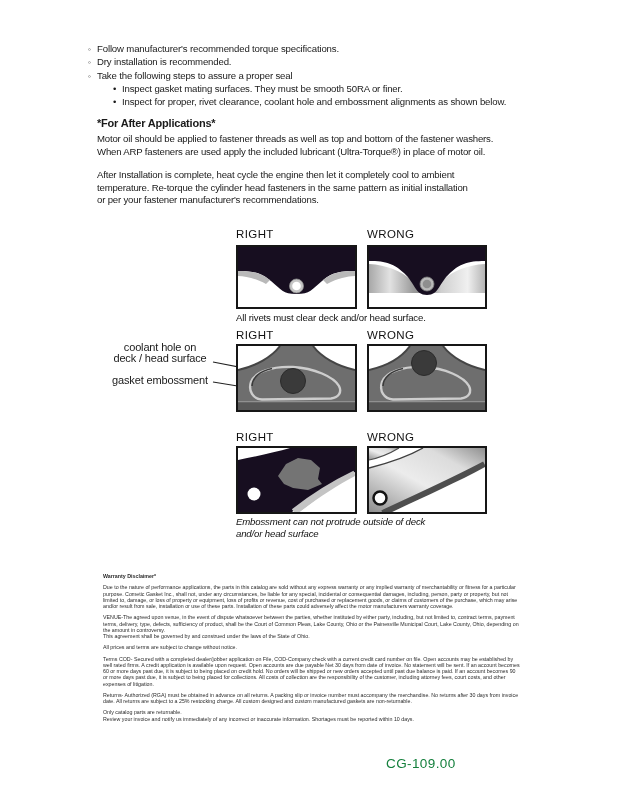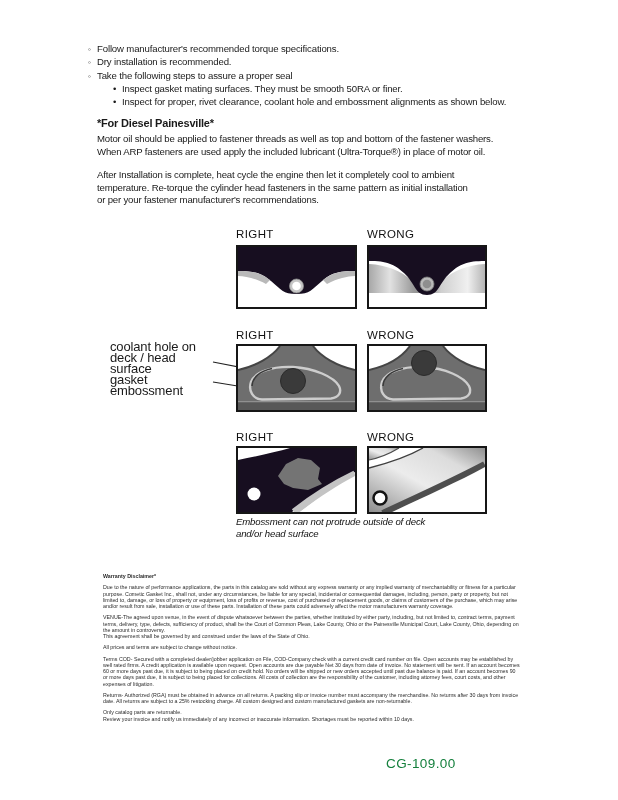--- a/index.html
+++ b/index.html
@@ -42,22 +42,22 @@
   .fig{
     border:2px solid #161616;
     background:#fff;
     line-height:0;
   }
   .caption{
     font-size:9.6px;letter-spacing:-0.15px;color:#111;
     white-space:pre-line;line-height:11.5px;
   }
   .annot{
-    font-size:13px;letter-spacing:-0.15px;line-height:10.8px;
-    text-align:left;white-space:pre-line;color:#1a1a1a;
+    font-size:11px;letter-spacing:-0.15px;line-height:10.8px;
+    text-align:center;white-space:pre-line;color:#1a1a1a;
   }
   .legal{
     left:103px;top:573px;width:417px;
     font-size:5.3px;line-height:6.25px;letter-spacing:0;
     color:#2b2b2b;
   }
   .legal .lg-head{font-weight:bold;margin:0 0 5px 0;}
   .legal p{margin:0 0 5px 0;white-space:pre-line;}
   .docnum{
     left:386px;top:756px;
@@ -87,21 +87,21 @@
     <div class="b-row sub">
       <span class="marker solid">•</span>
       <span>Inspect gasket mating surfaces.  They must be smooth 50RA or finer.</span>
     </div>
     <div class="b-row sub">
       <span class="marker solid">•</span>
       <span>Inspect for proper, rivet clearance, coolant hole and embossment alignments as shown below.</span>
     </div>
   </div>
 
-  <div class="abs h2">*For Diesel Painesville*</div>
+  <div class="abs h2">*For After Applications*</div>
   <div class="abs body-text para2">After Installation is complete, heat cycle the engine then let it completely cool to ambient
 temperature. Re-torque the cylinder head fasteners in the same pattern as initial installation
 or per your fastener manufacturer's recommendations.</div>
   <div class="abs body-text para1">Motor oil should be applied to fastener threads as well as top and bottom of the fastener washers.
 When ARP fasteners are used apply the included lubricant (Ultra-Torque®) in place of motor oil.</div>
 
   <div class="abs fig-label" style="left:236px;top:228px;width:121px;">RIGHT</div>
   <div class="abs fig-label" style="left:367px;top:228px;width:120px;">WRONG</div>
 
   <div class="abs fig" style="left:236px;top:245px;">
@@ -130,20 +130,21 @@
       </defs>
       <rect x="0" y="0" width="116" height="60" fill="#ffffff"></rect>
       <path d="M0,17 C18,18 32,24 42,33 C50,40.5 53,44 58,44 C63,44 66,40.5 74,33 C84,24 98,18 116,17 L116,46 H0 Z" fill="url(#g1)"></path>
       <rect x="0" y="46" width="116" height="14" fill="#ffffff"></rect>
       <path d="M0,0 H116 V14 C98,14 91,17 81,26 C70,36 70,48 58,48 C46,48 46,36 35,26 C25,17 18,14 0,14 Z" fill="#170e20"></path>
       <circle cx="58" cy="37" r="7" fill="#b9b9b9" stroke="#7c7c7c" stroke-width="0.8"></circle>
       <circle cx="58" cy="37" r="4.3" fill="#8e8e8e"></circle>
     </svg>
   </div>
 
+  <div class="abs caption" style="left:236px;top:312px;">All rivets must clear deck and/or head surface.</div>
 
   <div class="abs fig-label" style="left:236px;top:329px;width:121px;">RIGHT</div>
   <div class="abs fig-label" style="left:367px;top:329px;width:120px;">WRONG</div>
 
   <div class="abs annot" style="left:110px;top:342px;width:100px;">coolant hole on
 deck / head surface</div>
   <div class="abs annot" style="left:110px;top:375px;width:100px;">gasket embossment</div>
 
   <svg class="abs" style="left:110px;top:340px;pointer-events:none;" width="260" height="60" viewBox="0 0 260 60">
     <line x1="103" y1="22" x2="185" y2="38" stroke="#222" stroke-width="1.1"></line>

